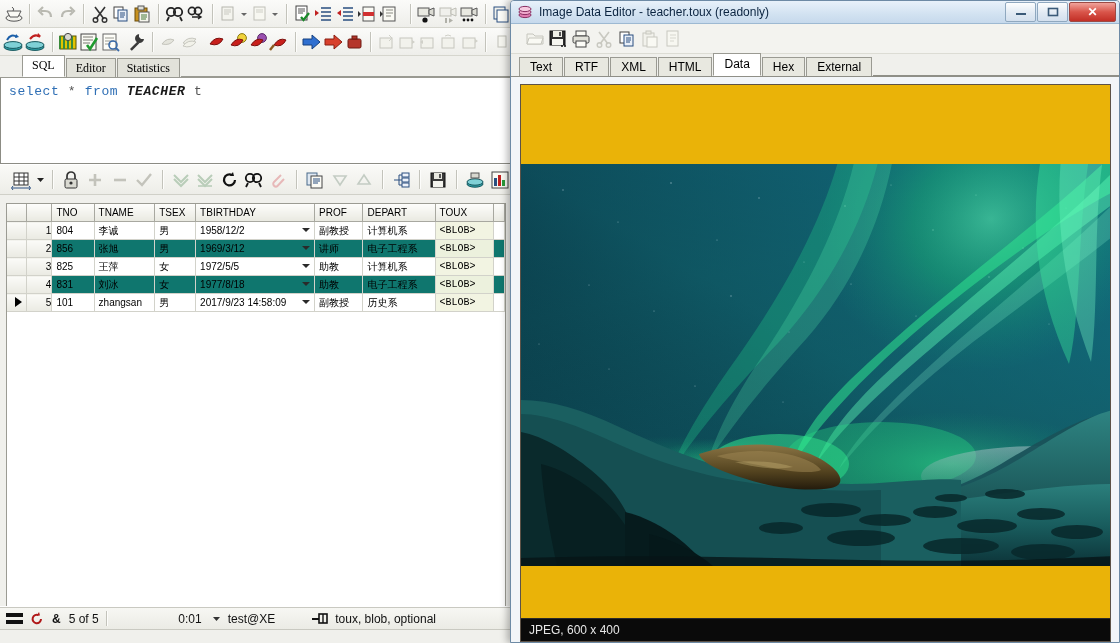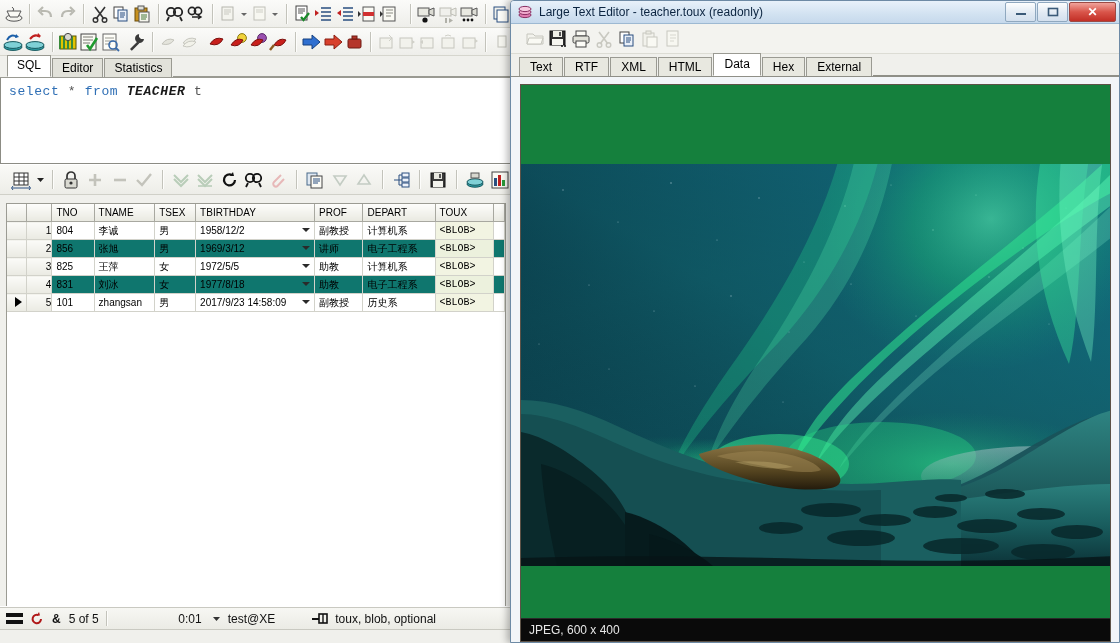--- a/index.html
+++ b/index.html
@@ -32,23 +32,24 @@
   .tbi {
     width: 23px; height: 23px;
     display: inline-flex; align-items: center; justify-content: center;
     position: relative;
   }
   .tbi svg { display: block; }
 
   
   .tabstrip {
     height: 21px; display: flex; align-items: flex-end;
-    background: #f0f0ec; padding-left: 7px;
+    background: #f0f0ec; padding-left: 22px;
     border-bottom: 1px solid #9a9a92;
     position: relative;
+    font-family: Liberation Serif, serif;
   }
   .tabstrip .tab {
     height: 18px; line-height: 18px;
     padding: 0 9px;
     font-size: 12px; color: #000;
     background: #e2e2da;
     border: 1px solid #9a9a92;
     border-bottom: none;
     margin-right: 1px;
   }
@@ -197,21 +198,21 @@
     border: 1px solid #9a9a92; border-bottom: none; margin-right: 1px;
   }
   .lde-tabs .tab.active {
     background: #ffffff; height: 21px; line-height: 20px;
     border-bottom: 1px solid #fff; z-index: 3; position: relative;
   }
   .lde-tabs .tabfill { flex: 1; border-bottom: 1px solid #8f8f87; }
 
   .img-panel {
     position: absolute; left: 9px; top: 83px; right: 8px; bottom: 0;
-    background: #15803d; border: 1px solid #5d5247;
+    background: #eab308; border: 1px solid #5d5247;
     box-sizing: border-box; overflow: hidden;
   }
   .photo {
     position: absolute; left: 0; right: 0; top: 79px; height: 402px;
     overflow: hidden;
     background: #07120f;
   }
   .lde-status {
     position: absolute; left: 0; right: 0; bottom: 0; height: 22px;
     background: #0a0a0a; color: #e6e6e6;
@@ -782,21 +783,21 @@
   <div id="lde">
 
     <div class="lde-title">
       <span class="t-icon">
         <svg width="16" height="16" viewBox="0 0 16 16">
             <ellipse cx="8" cy="11" rx="6" ry="2.6" fill="#e07ab0" stroke="#8a2f62"></ellipse>
             <ellipse cx="8" cy="8" rx="6" ry="2.6" fill="#f0a8cc" stroke="#8a2f62"></ellipse>
             <ellipse cx="8" cy="5" rx="6" ry="2.6" fill="#f6cbe0" stroke="#8a2f62"></ellipse>
           </svg>
       </span>
-      <span>Large Text Editor - teacher.toux (readonly)</span>
+      <span>Image Data Editor - teacher.toux (readonly)</span>
       <span class="wbtns">
         <span class="wbtn">
           <svg width="12" height="10" viewBox="0 0 12 10">
               <rect x="1" y="6" width="10" height="2" fill="#3a5a78"></rect>
             </svg>
         </span>
         <span class="wbtn">
           <svg width="12" height="10" viewBox="0 0 12 10">
               <rect x="1.5" y="1.5" width="9" height="7" fill="none" stroke="#3a5a78" stroke-width="1.6"></rect>
             </svg>

